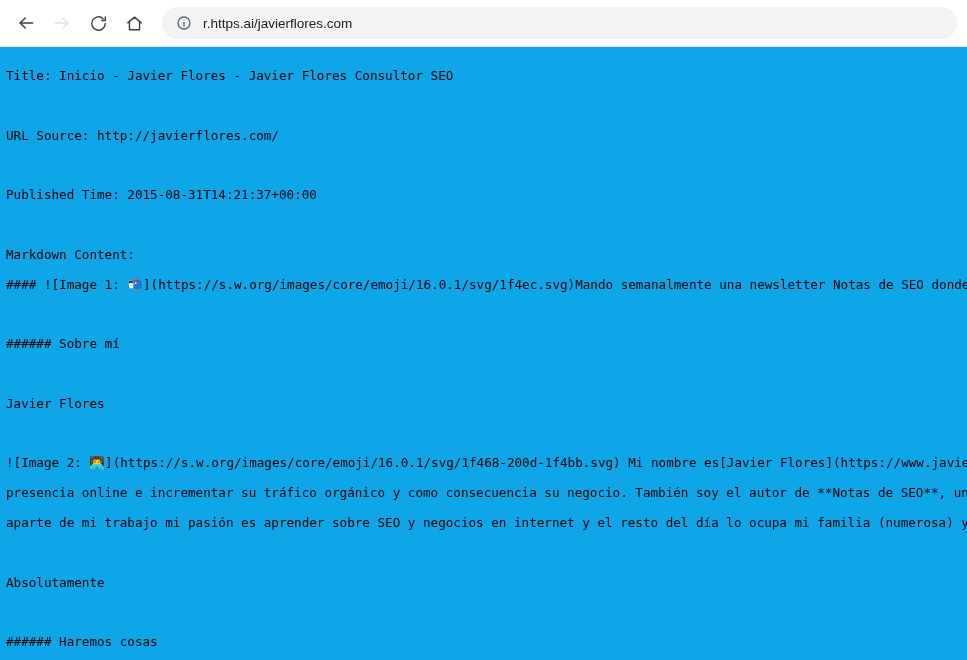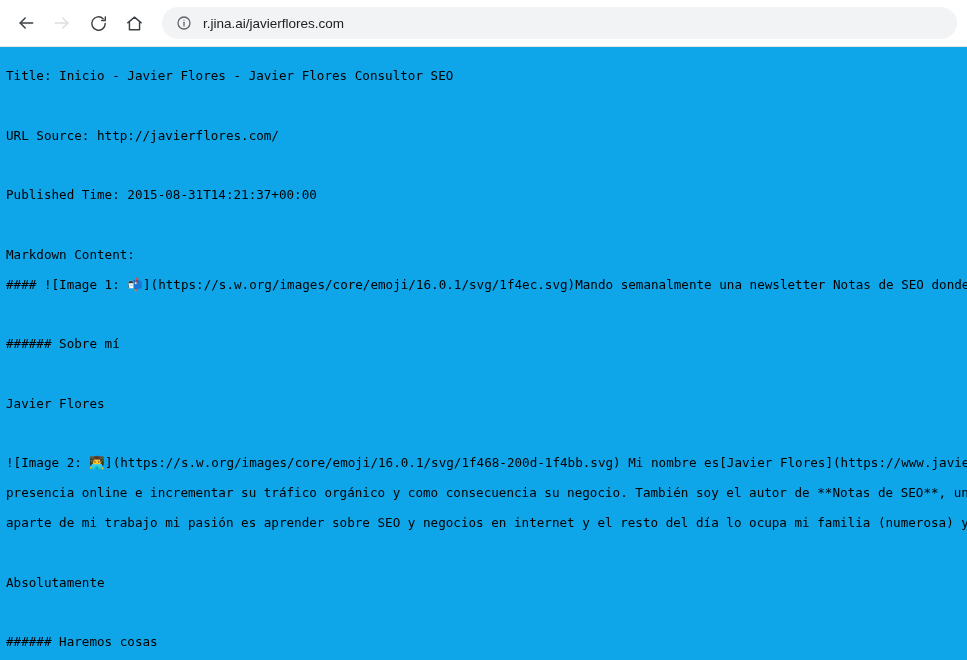--- a/index.html
+++ b/index.html
@@ -123,21 +123,21 @@
   </div>
 
   <div class="omnibox">
     <span class="info-icon">
       <svg width="16" height="16" viewBox="0 0 24 24" fill="none" stroke="#5f6368" stroke-width="1.9" stroke-linecap="round" stroke-linejoin="round">
         <circle cx="12" cy="12" r="9"></circle>
         <line x1="12" y1="11" x2="12" y2="16.5"></line>
         <circle cx="12" cy="7.6" r="0.9" fill="#5f6368" stroke="none"></circle>
       </svg>
     </span>
-    <span class="url-text">r.jina.ai/javierflores.com</span>
+    <span class="url-text">r.https.ai/javierflores.com</span>
   </div>
 </div>
 
 <div class="page">
   <pre class="content" id="content">Title: Inicio - Javier Flores - Javier Flores Consultor SEO
 
 URL Source: http://javierflores.com/
 
 Published Time: 2015-08-31T14:21:37+00:00
 

